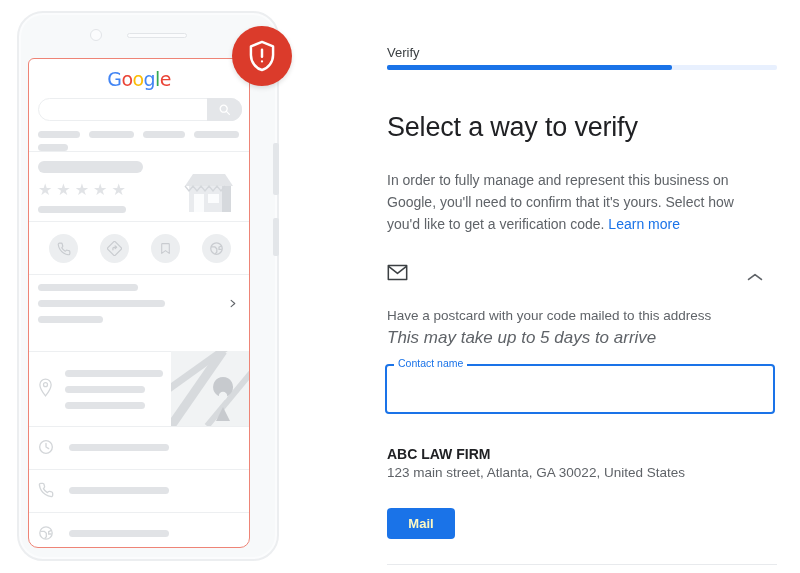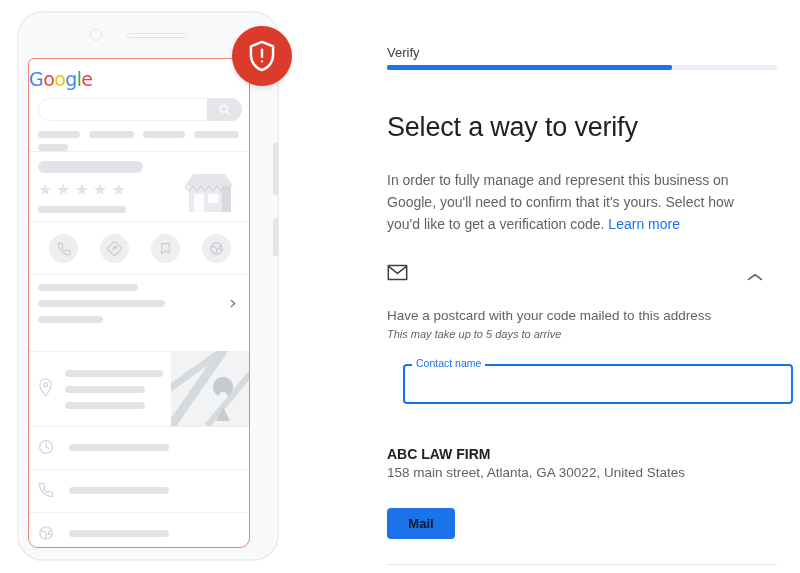--- a/index.html
+++ b/index.html
@@ -55,20 +55,21 @@
     position: absolute;
     left: 28px; top: 58px;
     width: 222px; height: 490px;
     border: 1.3px solid #ee8476;
     border-radius: 6px 6px 10px 10px;
     background: #ffffff;
     overflow: hidden;
   }
   .goog-logo {
     position: absolute; left: 0; right: 0; top: 11px;
+    text-align: center;
     font-family: "DejaVu Sans", sans-serif;
     font-size: 19px; font-weight: 500; letter-spacing: -0.6px;
     line-height: 1;
     user-select: none;
   }
   .g-b { color: #4285F4; } .g-r { color: #EA4335; } .g-y { color: #FBBC05; } .g-g { color: #34A853; }
 
   .searchbar {
     position: absolute; left: 9px; top: 39px;
     width: 204px; height: 23px;
@@ -152,23 +153,23 @@
     position: absolute; left: 2px; top: 224px; width: 390px; height: 30px;
   }
   .mail-icon { position: absolute; left: 0; top: 4px; }
   .method-title {
     position: absolute; left: 39px; top: 5px;
     font-size: 14.5px; font-weight: 700; color: #202124;
   }
   .chev-up { position: absolute; right: 14px; top: 8px; }
 
   .desc1 { position: absolute; left: 2px; top: 272px; font-size: 13.5px; color: #5f6368; }
-  .desc2 { position: absolute; left: 2px; top: 292px; font-size: 11px; color: #5f6368; font-style: italic; }
-
-  .tf-wrap { position: absolute; left: 18px; top: 328px; width: 390px; height: 40px; }
+  .desc2 { position: absolute; left: 2px; top: 292px; font-size: 17px; color: #5f6368; font-style: italic; }
+
+  .tf-wrap { position: absolute; left: 0; top: 328px; width: 390px; height: 50px; }
   .tf-box {
     position: absolute; inset: 0;
     border: 2px solid #1a73e8; border-radius: 4px;
     background: #fff;
   }
   .tf-notch {
     position: absolute; left: 9px; top: -7px;
     height: 12px; padding: 0 4px;
     background: #fff;
     font-size: 10.5px; color: #1a73e8; line-height: 12px;
@@ -179,21 +180,21 @@
     border: none; outline: none; background: transparent;
     font-family: "Liberation Sans", sans-serif; font-size: 14px; color: #202124;
   }
 
   .biz-name { position: absolute; left: 2px; top: 410px; font-size: 14px; font-weight: 700; color: #202124; }
   .biz-addr { position: absolute; left: 2px; top: 429px; font-size: 13.5px; color: #5f6368; }
 
   .mail-btn {
     position: absolute; left: 2px; top: 472px;
     width: 68px; height: 31px;
-    background: #1a73e8; color: #0f172a;
+    background: #1a73e8; color: #fef9c3;
     border: none; border-radius: 4px;
     font-family: "Liberation Sans", sans-serif;
     font-size: 13px; font-weight: 700;
     cursor: pointer;
   }
   .divider { position: absolute; left: 2px; top: 528px; width: 390px; height: 1px; background: #e8eaed; }
   .more-options {
     position: absolute; left: 2px; top: 545px;
     font-size: 14px; font-weight: 700; color: #1a73e8; cursor: pointer;
   }
@@ -400,20 +401,20 @@
     <div class="desc1">Have a postcard with your code mailed to this address</div>
     <div class="desc2">This may take up to 5 days to arrive</div>
 
     <div class="tf-wrap">
       <div class="tf-box"></div>
       <div class="tf-notch">Contact name</div>
       <input class="tf-input" type="text" value="" style="">
     </div>
 
     <div class="biz-name">ABC LAW FIRM</div>
-    <div class="biz-addr">158 main street, Atlanta, GA 30022, United States</div>
+    <div class="biz-addr">123 main street, Atlanta, GA 30022, United States</div>
 
     <button class="mail-btn">Mail</button>
 
     <div class="divider"></div>
     <div class="more-options">This options</div>
   </div>
 </div>
 
 </body></html>

